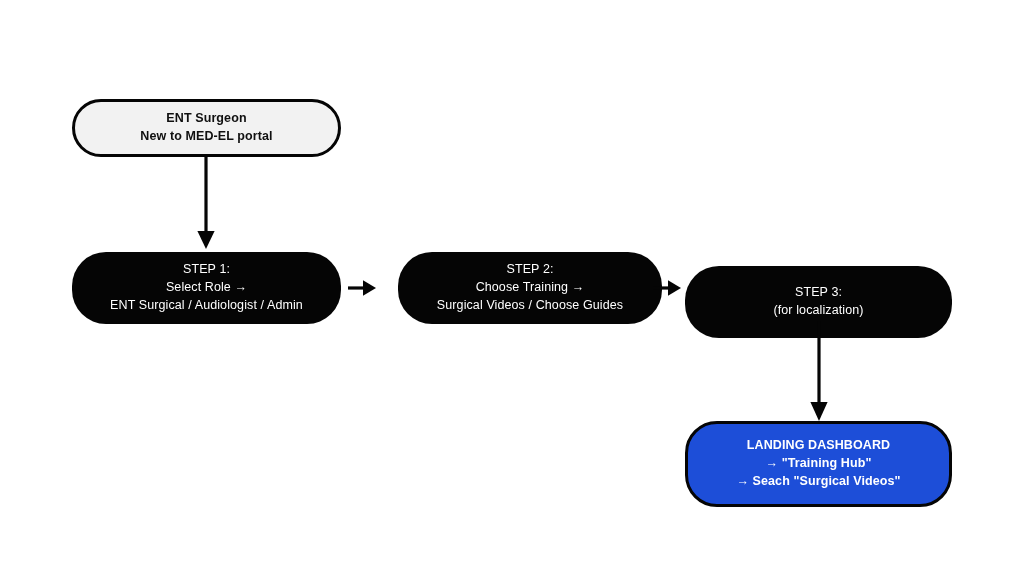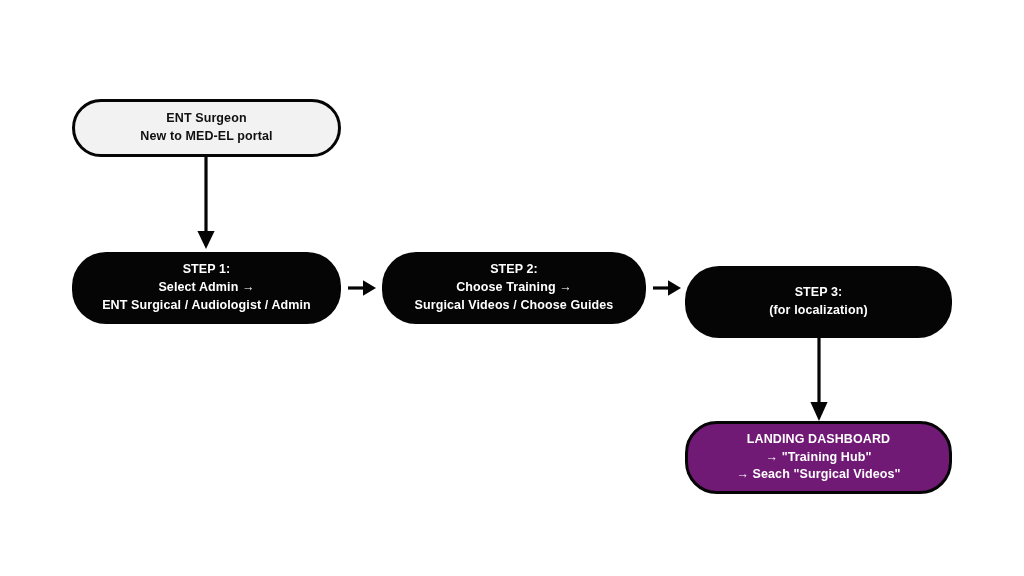--- a/index.html
+++ b/index.html
@@ -54,35 +54,35 @@
 
   
   .node-step {
     background: #050505;
     border-radius: 34px;
     height: 72px;
   }
   .node-step .line {
     color: #ffffff;
     font-size: 12.5px;
-    font-weight: bold;
+    font-weight: normal;
     letter-spacing: 0.1px;
   }
   .node-step-1 { left: 72px;  top: 252px; width: 269px; }
-  .node-step-2 { left: 382px; top: 252px; width: 264px; }
+  .node-step-2 { left: 398px; top: 252px; width: 264px; }
   .node-step-3 { left: 685px; top: 266px; width: 267px; }
 
   
   .node-landing {
     left: 685px;
     top: 421px;
     width: 267px;
-    height: 73px;
+    height: 86px;
     box-sizing: border-box;
-    background: #701a75;
+    background: #1d4ed8;
     border: 3px solid #050505;
     border-radius: 32px;
   }
   .node-landing .line {
     color: #ffffff;
     font-size: 12.5px;
     font-weight: bold;
     letter-spacing: 0.1px;
   }
 
@@ -109,21 +109,21 @@
 
   <div class="connector conn-start-step1">
     <svg width="30" height="96" viewBox="0 0 30 96" aria-hidden="true">
       <line x1="15" y1="0" x2="15" y2="78" stroke="#050505" stroke-width="3.2"></line>
       <polygon points="15,94 6.4,76 23.6,76" fill="#050505"></polygon>
     </svg>
   </div>
 
   <div class="node node-step node-step-1">
     <span class="line">STEP 1:</span>
-    <span class="line">Select Admin →</span>
+    <span class="line">Select Role →</span>
     <span class="line">ENT Surgical / Audiologist / Admin</span>
   </div>
 
   <div class="connector conn-step1-step2">
     <svg width="34" height="26" viewBox="0 0 34 26" aria-hidden="true">
       <line x1="4" y1="13" x2="22" y2="13" stroke="#050505" stroke-width="3.2"></line>
       <polygon points="32,13 19,5.2 19,20.8" fill="#050505"></polygon>
     </svg>
   </div>
 

